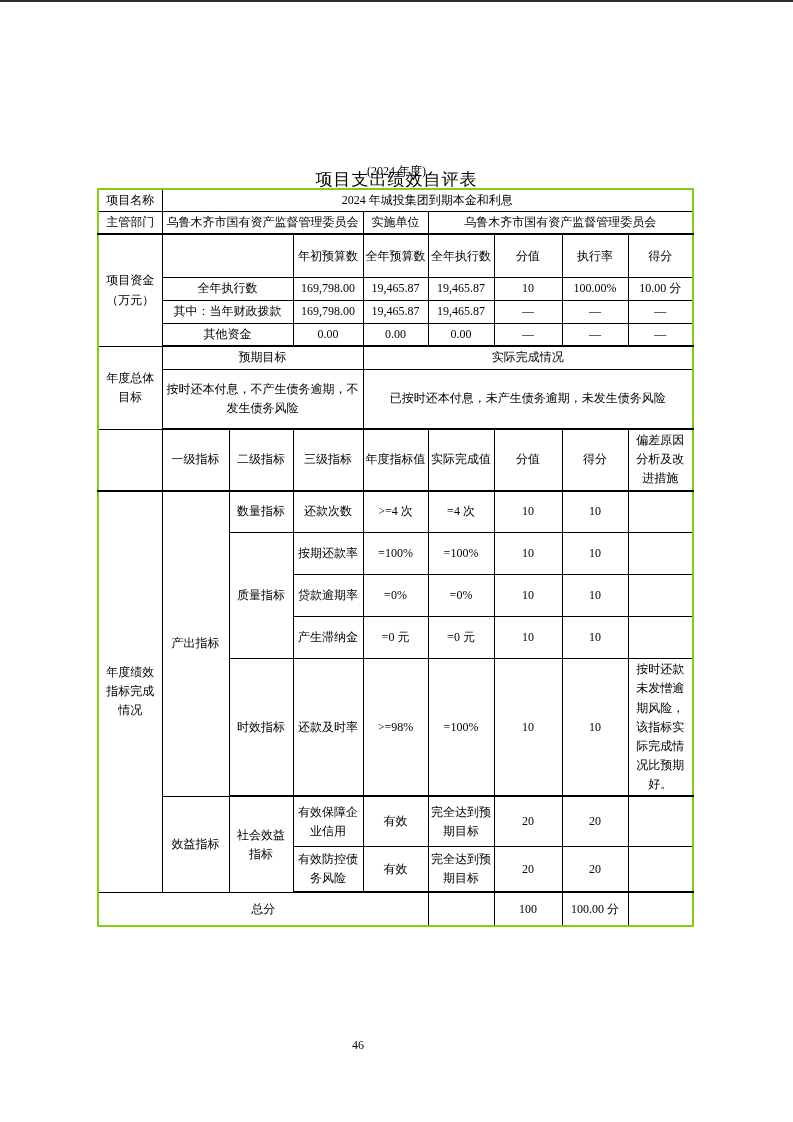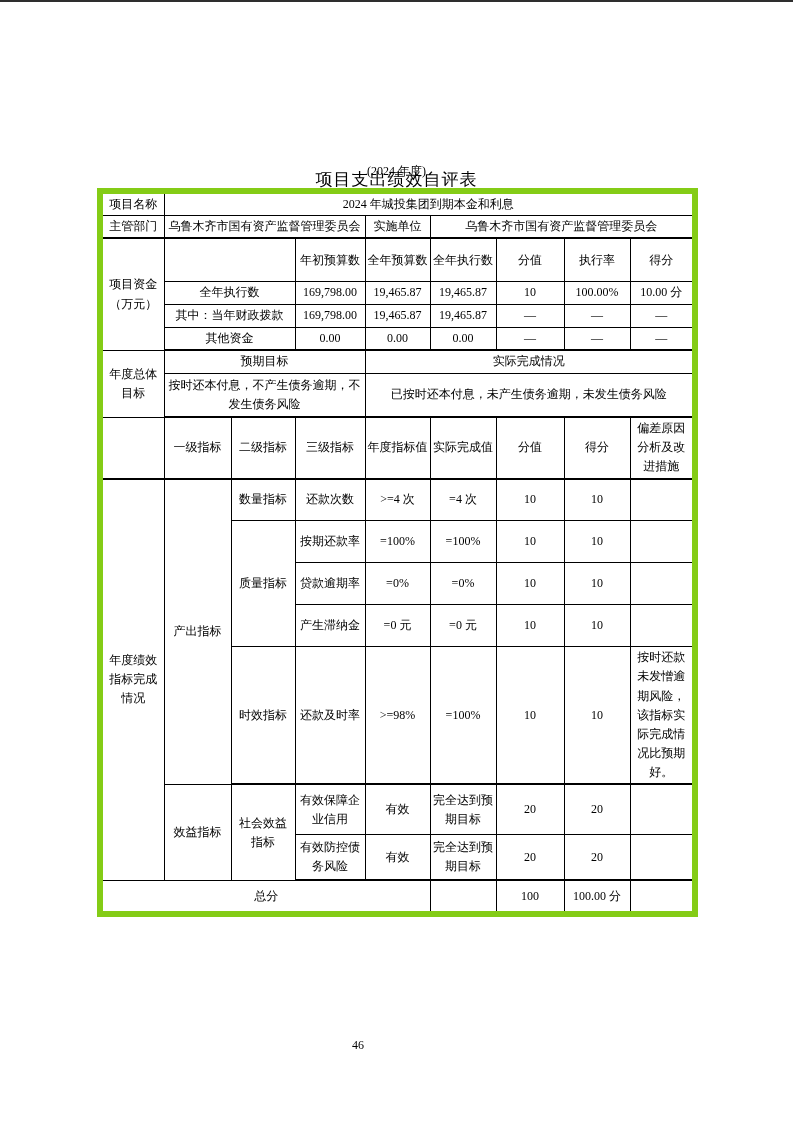--- a/index.html
+++ b/index.html
@@ -19,34 +19,34 @@
     text-align: center; font-size: 17px; letter-spacing: 1px; margin-top: 27px;
   }
   .doc-subtitle {
     position: absolute; top: 163px; left: 13px; width: 767px;
     text-align: center; font-size: 12px;
   }
   table.eval {
     position: absolute; top: 188px; left: 97px;
     width: 595px; table-layout: fixed;
     border-collapse: collapse;
-    border: 6px solid #84cc16;
+    border: 2px solid #84cc16;
   }
   table.eval td {
     border: 1px solid #000;
     text-align: center; vertical-align: middle;
     font-size: 12px; line-height: 1.6;
     padding: 1px 2px;
     overflow: hidden;
     word-break: break-all;
   }
   tr.hsep td { border-bottom-width: 2px; }
   td.left { text-align: left; padding-left: 4px; padding-right: 4px; }
   .h22 { height: 22px; } .h23 { height: 23px; } .h34 { height: 34px; }
-  .h42 { height: 42px; } .h43 { height: 43px; } .h44 { height: 44px; }
+  .h42 { height: 42px; } .h43 { height: 43px; } .h44 { height: 60px; }
   .h46 { height: 46px; } .h50 { height: 50px; } .h57 { height: 57px; }
   .h130 { height: 130px; }
   .page-number {
     position: absolute; top: 1038px; left: 0; width: 716px;
     text-align: center; font-size: 12px;
   }
 </style>
 </head>
 <body>
 

